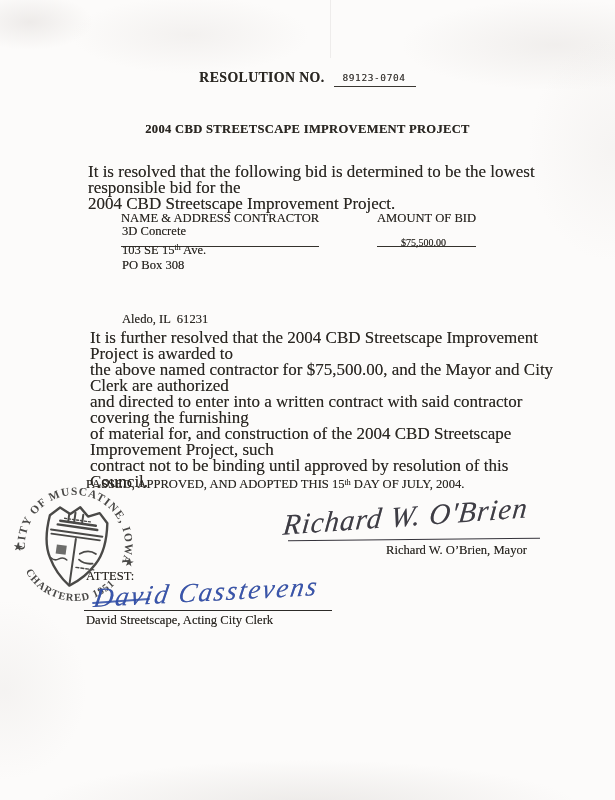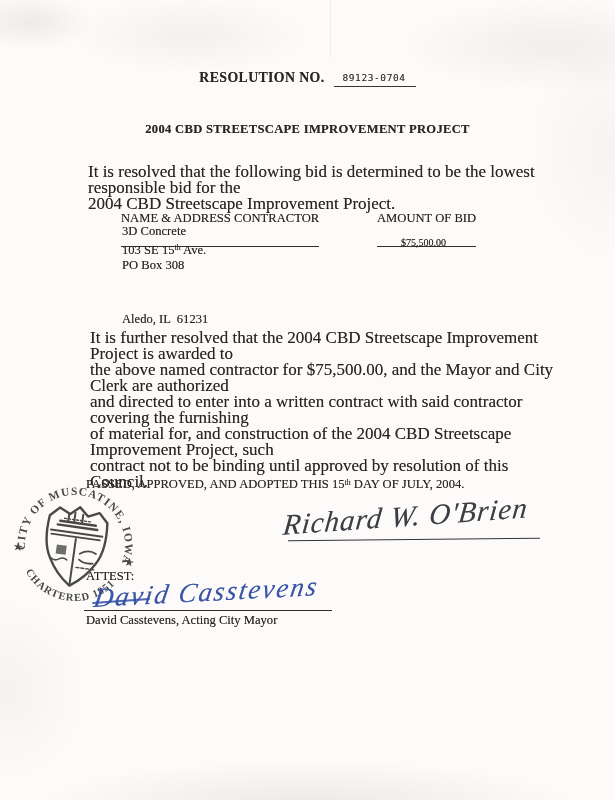--- a/index.html
+++ b/index.html
@@ -105,20 +105,21 @@
   <div class="abs doc-text para" id="p2">It is further resolved that the 2004 CBD Streetscape Improvement Project is awarded to
 the above named contractor for $75,500.00, and the Mayor and City Clerk are authorized
 and directed to enter into a written contract with said contractor covering the furnishing
 of material for, and construction of the 2004 CBD Streetscape Improvement Project, such
 contract not to be binding until approved by resolution of this Council.</div>
 
   <div class="abs doc-text" id="passed"><span>PASSED, APPROVED, AND ADOPTED THIS 15</span><span class="sup">th</span><span> DAY OF JULY, 2004.</span></div>
 
   <div class="abs script" id="mayor-script">Richard W. O'Brien</div>
   <div class="abs" id="mayor-line"></div>
+  <div class="abs doc-text" id="mayor-label">Richard W. O’Brien, Mayor</div>
 
   <svg id="seal-svg" class="abs" width="172" height="172" viewBox="0 0 172 172">
     <defs>
       <path id="arcTop" d="M 40 105.5 A 50 50 0 1 1 132 105.5" fill="none"></path>
       <path id="arcBottom" d="M 33.4 105.2 A 56 56 0 0 0 138.6 105.2" fill="none"></path>
     </defs>
     <g transform="rotate(8 86 86)" opacity="0.85" stroke="#2b2a28" fill="none" stroke-linecap="round" stroke-linejoin="round">
       <text font-size="11.4" fill="#2b2a28" stroke="none" letter-spacing="1.1">
         <textPath href="#arcTop" startOffset="50%" text-anchor="middle">CITY OF MUSCATINE, IOWA</textPath>
       </text>
@@ -142,14 +143,14 @@
         <path d="M 92 94 q 8 -6 16 -2 M 92 100 q 6 4 14 2" stroke-width="1.8"></path>
         <path d="M 90 108 h 18" stroke-width="1.4" stroke-dasharray="3 2"></path>
       </g>
     </g>
   </svg>
 
   <div class="abs doc-text" id="attest">ATTEST:</div>
   <div class="abs clerk-entry"></div>
   <div class="abs script" id="clerk-script">David Casstevens</div>
   <div class="abs" id="clerk-line"></div>
-  <div class="abs doc-text" id="clerk-label">David Casstevens, Acting City Mayor</div>
+  <div class="abs doc-text" id="clerk-label">David Streetscape, Acting City Clerk</div>
 </div>
 
 </body></html>

